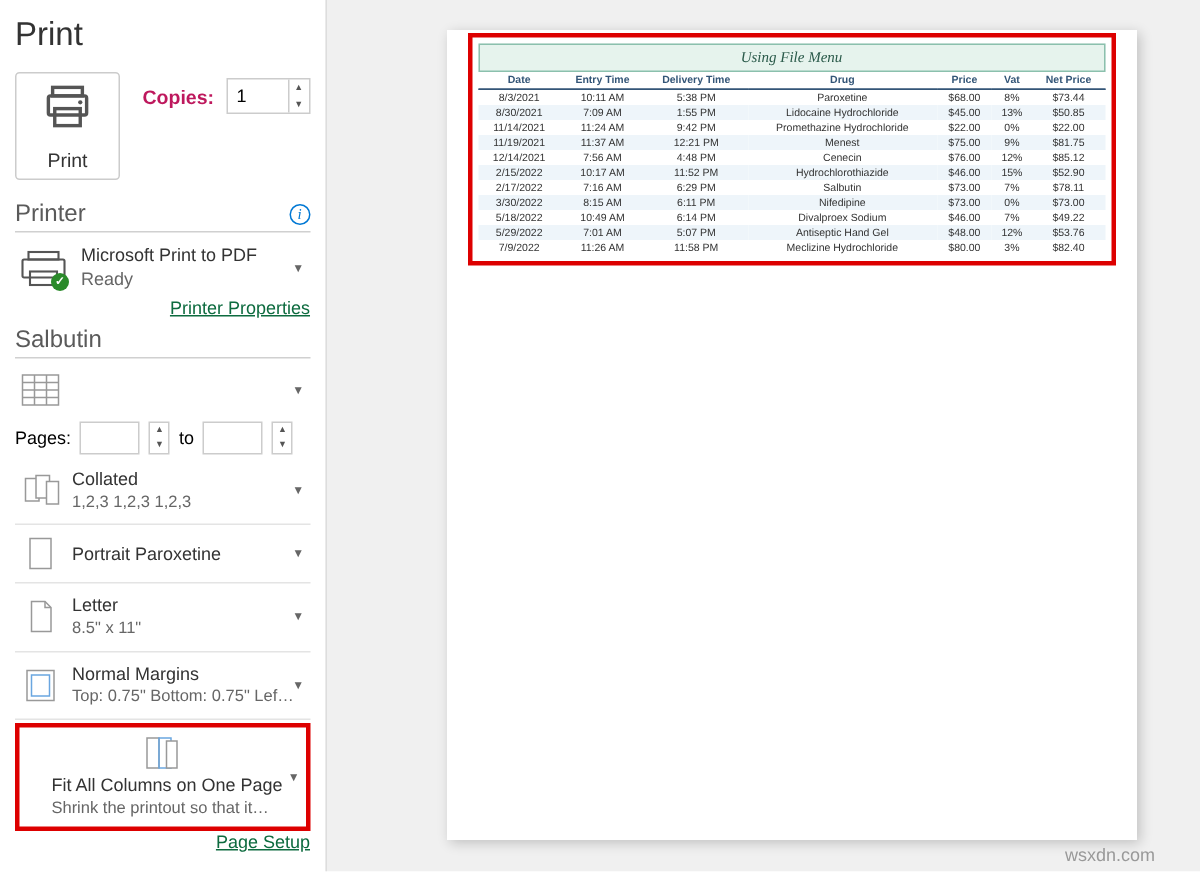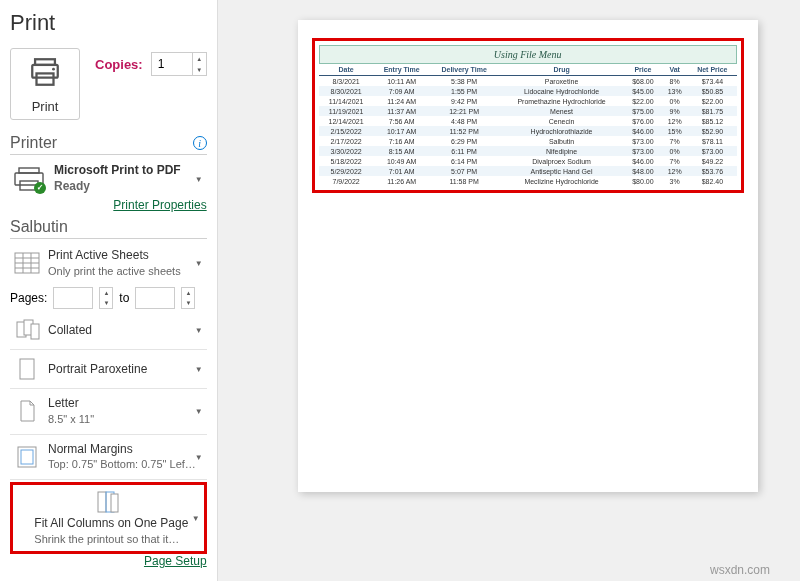--- a/index.html
+++ b/index.html
@@ -11,42 +11,42 @@
   .print-btn svg { width: 34px; height: 34px; }
   .print-btn-label { font-size: 13px; margin-top: 6px; color:#333; }
   .copies-row { display:flex; align-items:center; gap:8px; margin-top:4px;}
   .copies-label { font-size: 13px; color: #be185d; font-weight: bold; }
   .spinner { display:flex; align-items:center; border:1px solid #ccc; height:24px;}
   .spinner input { width:40px; height:20px; border:none; text-align:left; padding-left:6px; font-size:12px; }
   .spinner .arrows { display:flex; flex-direction:column; width:14px; border-left:1px solid #ccc;}
   .spinner .arrows div { height:11px; display:flex; align-items:center; justify-content:center; font-size:6px; color:#555; cursor:pointer;}
   .section-title { font-size: 16px; color: #5a5a5a; border-bottom: 1px solid #d0d0d0; margin-bottom:4px; padding-bottom:2px; display:flex; justify-content:space-between; align-items:center;}
   .info-icon { width:14px; height:14px; border-radius:50%; border:1px solid #0078d4; color:#0078d4; font-size:10px; display:flex; align-items:center; justify-content:center; font-family:Georgia,serif; font-style:italic;}
-  .printer-row { display:flex; align-items:center; padding:4px 2px; position:relative;font-weight:bold;}
+  .printer-row { display:flex; align-items:center; padding:4px 2px; position:relative;}
   .printer-icon { width:34px; height:26px; position:relative;}
   .printer-icon svg{ width:34px; height:26px;}
   .check { position:absolute; bottom:-2px; right:0; width:12px; height:12px; background:#2a8a2a; border-radius:50%; display:flex; align-items:center; justify-content:center;}
   .check::after{content:"✓"; color:#fff; font-size:8px; font-weight:bold;}
   .printer-text { font-size:12px; color:#333; margin-left:8px; line-height:1.3;}
   .link { color:#0d6b3f; font-size:12px; text-align:right; text-decoration:underline; display:block; cursor:pointer; margin-bottom:6px;}
   .setting-row { display:flex; align-items:center; padding:4px 2px; position:relative;}
   .setting-icon { width:30px; height:26px; display:flex; align-items:center; justify-content:center;}
   .setting-text { font-size:12px; color:#333; line-height:1.4; margin-left:6px; flex:1; overflow:hidden;}
   .setting-text .main { display:block;}
   .setting-text .sub { color:#666; display:block; font-size:11px;}
   .dd-arrow { position:absolute; right:4px; top:50%; transform:translateY(-50%); font-size:8px; color:#666;}
   .pages-row{ display:flex; align-items:center; gap:6px; padding:4px 0; font-size:12px;}
   .pages-row input{ width:40px; height:22px; border:1px solid #ccc; font-size:11px; padding-left:4px;}
   .mini-arrows{ display:flex; flex-direction:column; border:1px solid #ccc; height:22px;}
   .mini-arrows div{height:10px; width:12px; display:flex; align-items:center; justify-content:center; font-size:6px; color:#555;}
   .red-box { border: 3px solid #d00; flex-direction: column; }
   .divider { border:0; border-top:1px solid #e4e4e4; margin:2px 0;}
   
   .right-panel { flex:1; background: #f0f0f0; border-left:1px solid #ddd; position:relative; display:flex; justify-content:center; padding:20px 60px 20px 80px;}
-  .page-preview { width: 460px; height: 472px; background:#fff; box-shadow: 2px 2px 8px rgba(0,0,0,0.2); padding:18px 14px;}
+  .page-preview { width: 460px; height: 540px; background:#fff; box-shadow: 2px 2px 8px rgba(0,0,0,0.2); padding:2px 14px;}
   .table-wrap { border:3px solid #d00; padding:4px;}
   .tbl-title { background:#e6f3ed; border:1px solid #8bc0ad; text-align:center; font-size:10px; font-style:italic; font-family:Georgia,serif; padding:3px 0; color:#2a5a4a;}
   table { width:100%; border-collapse:collapse; font-size:7px; }
   th { border-bottom:1px solid #357; background:#fff; color:#357; padding:2px 3px; text-align:center; font-weight:bold;}
   td { padding:1.5px 3px; text-align:center; color:#333;}
   tbody tr:nth-child(even){ background:#eef5fa;}
   .watermark { position:absolute; right:30px; bottom:4px; color:#999; font-size:12px;}
 </style>
 </head>
 <body>
@@ -107,24 +107,20 @@
     <span class="setting-icon">
       <svg width="26" height="22" viewBox="0 0 26 22">
           <rect x="1" y="1" width="24" height="20" fill="none" stroke="#999"></rect>
           <line x1="1" y1="6" x2="25" y2="6" stroke="#999"></line>
           <line x1="1" y1="11" x2="25" y2="11" stroke="#999"></line>
           <line x1="1" y1="16" x2="25" y2="16" stroke="#999"></line>
           <line x1="9" y1="1" x2="9" y2="21" stroke="#999"></line>
           <line x1="17" y1="1" x2="17" y2="21" stroke="#999"></line>
         </svg>
     </span>
-    <div class="setting-text">
-        <span class="main">Print Active Sheets</span>
-        <span class="sub">Only print the active sheets</span>
-      </div>
     <span class="dd-arrow">▼</span>
   </div>
 
   <div class="pages-row">
     <span>Pages:</span>
     <input style="">
     <div class="mini-arrows">
         <div>▲</div>
         <div>▼</div>
       </div>
@@ -139,20 +135,21 @@
   <div class="setting-row">
     <span class="setting-icon">
       <svg width="26" height="22" viewBox="0 0 26 22">
           <rect x="3" y="3" width="9" height="15" fill="none" stroke="#999"></rect>
           <rect x="10" y="1" width="9" height="15" fill="#fff" stroke="#999"></rect>
           <rect x="17" y="5" width="8" height="15" fill="#fff" stroke="#999"></rect>
         </svg>
     </span>
     <div class="setting-text">
         <span class="main">Collated</span>
+        <span class="sub">1,2,3   1,2,3   1,2,3</span>
       </div>
     <span class="dd-arrow">▼</span>
   </div>
   <hr class="divider">
 
   <div class="setting-row">
     <span class="setting-icon">
       <svg width="20" height="24" viewBox="0 0 20 24">
           <rect x="3" y="2" width="14" height="20" fill="none" stroke="#999"></rect>
         </svg>

